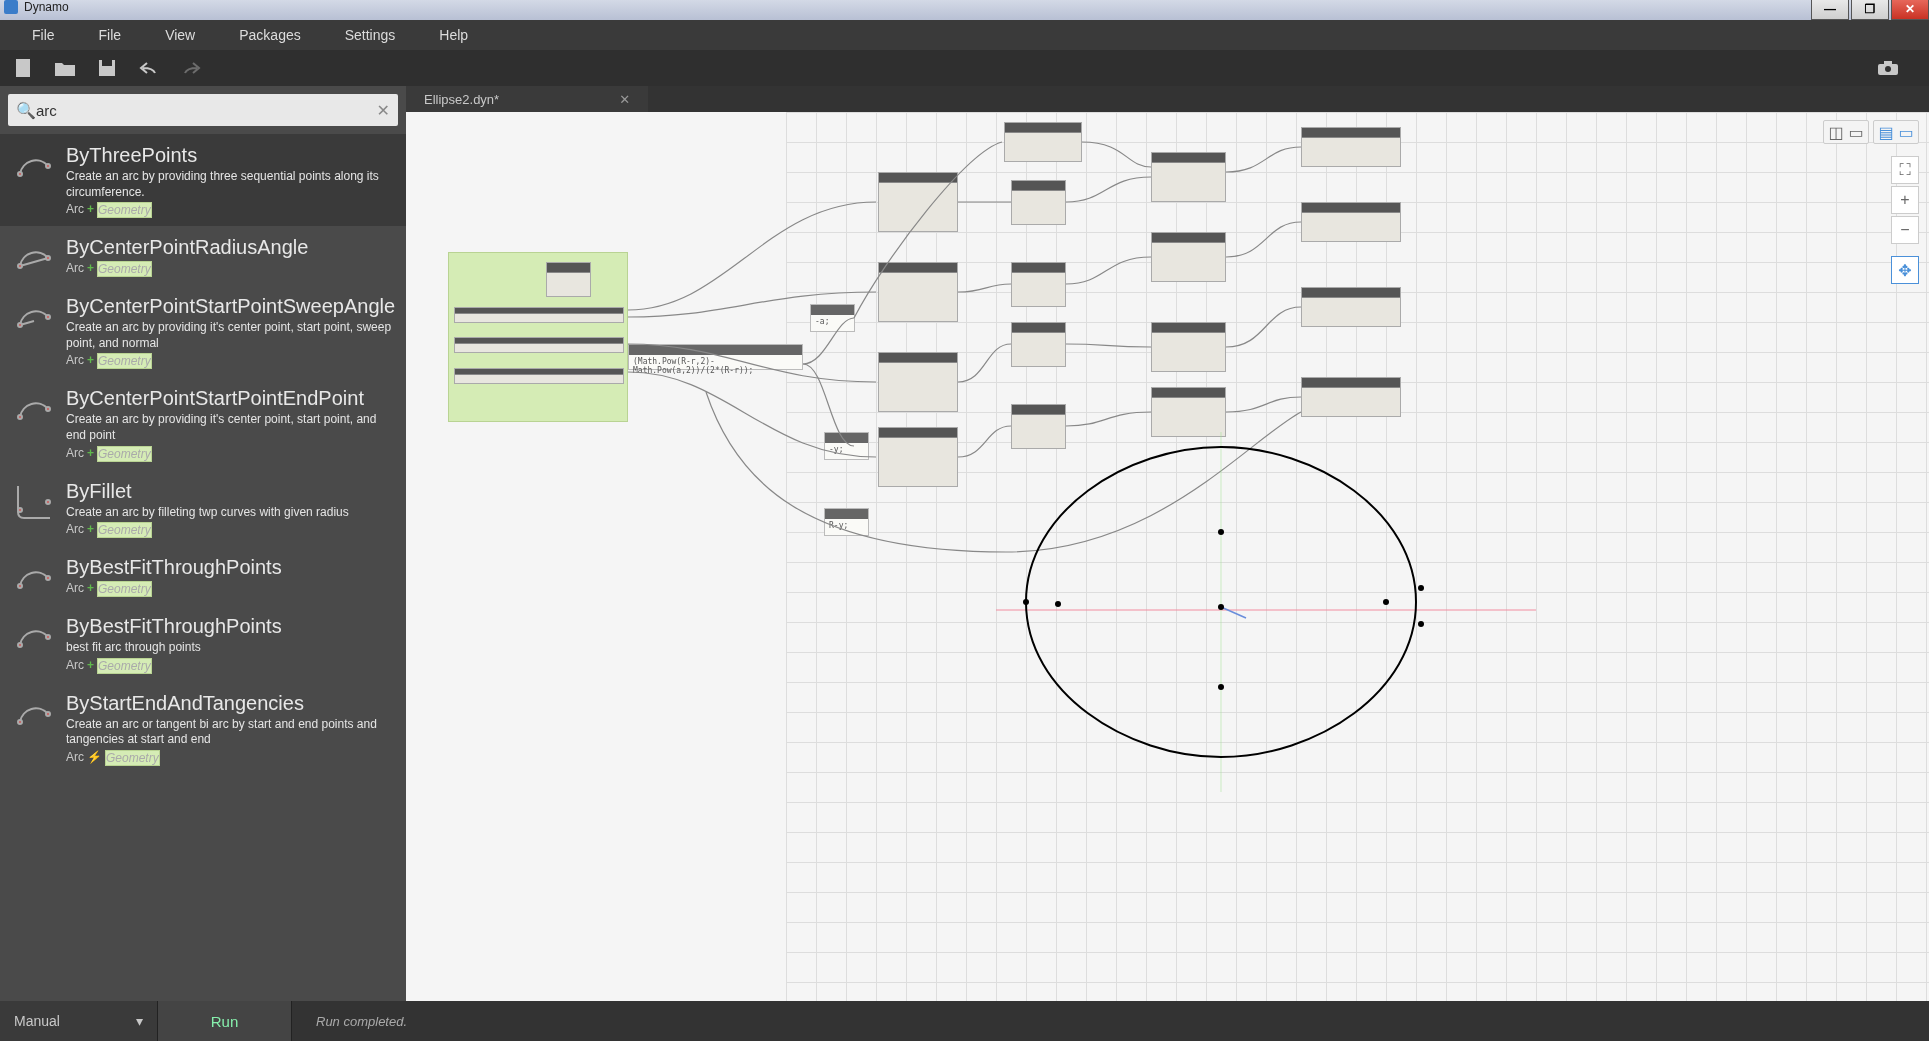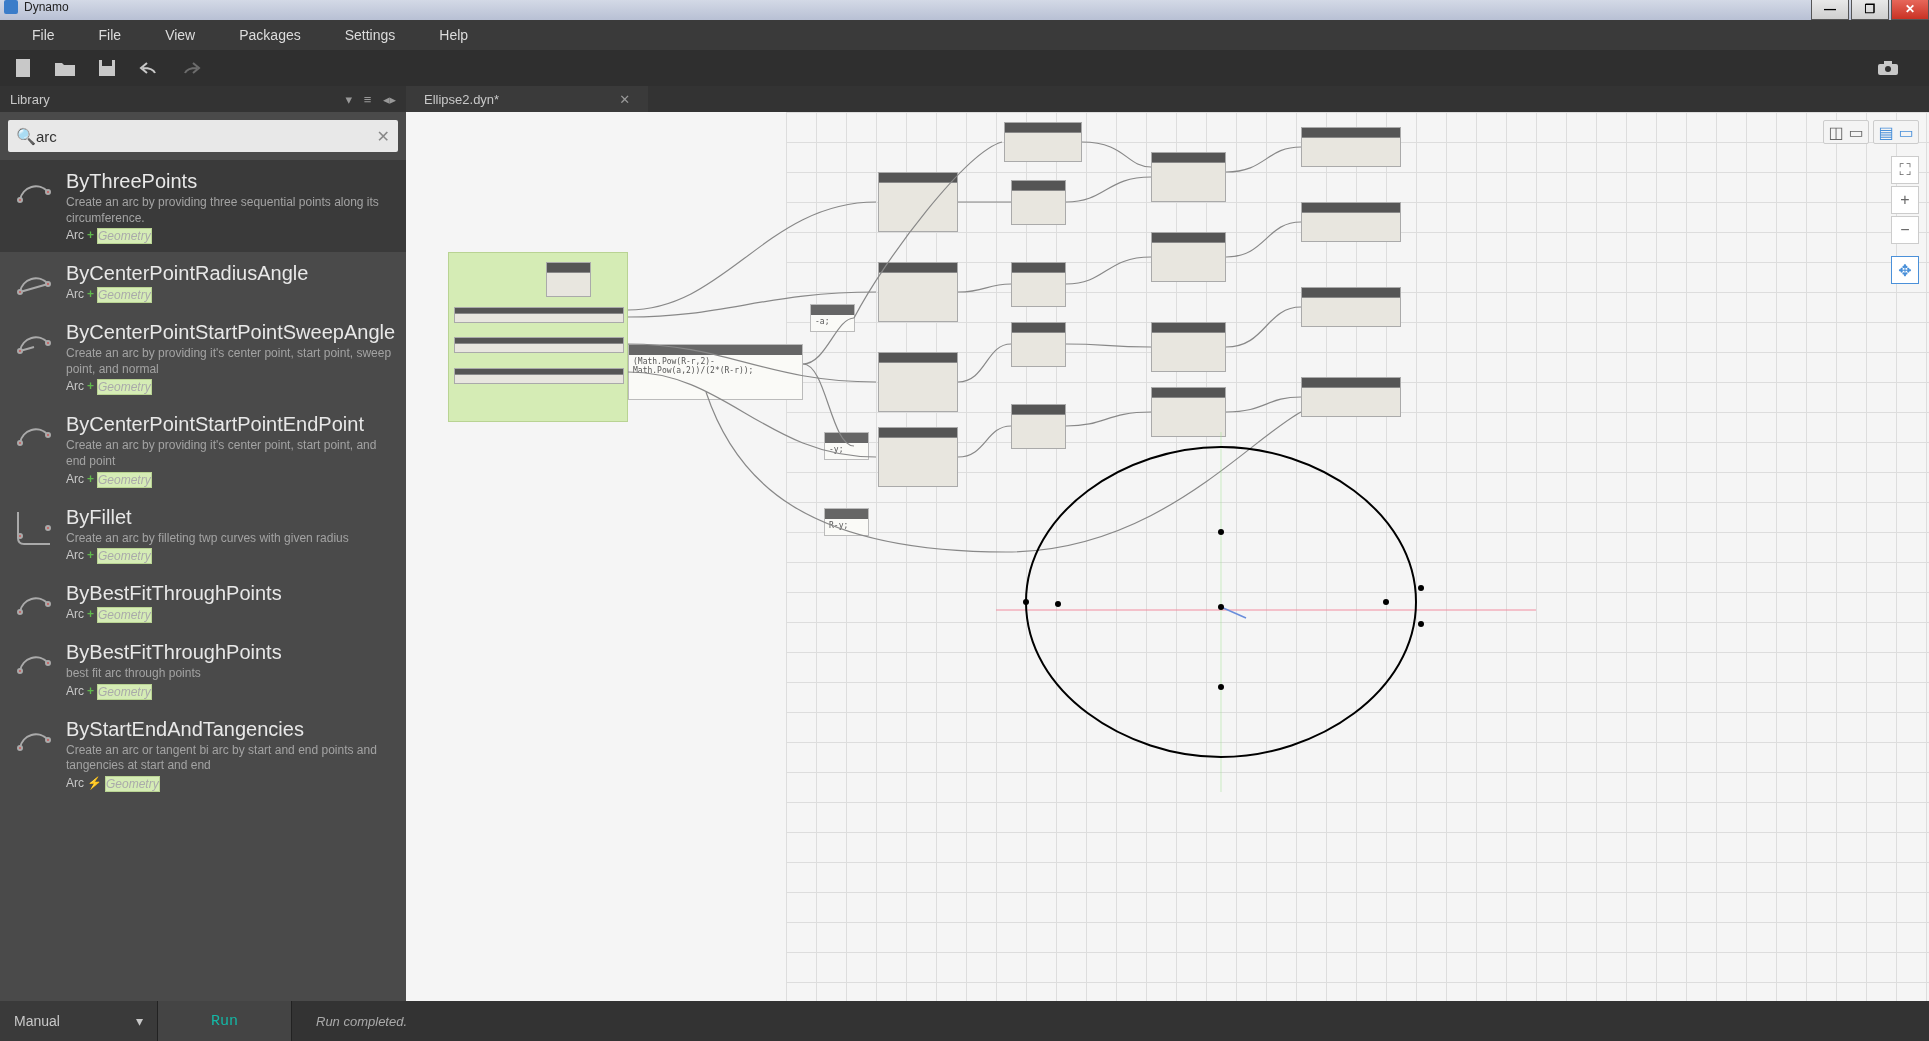--- a/index.html
+++ b/index.html
@@ -36,21 +36,21 @@
 .search-box .mag { position:absolute; left:8px; color:#777; }
 .search-box input { border:none; background:transparent; width:100%; font-size:15px; outline:none; color:#333; }
 .search-box .clear { position:absolute; right:8px; color:#888; font-size:16px; }
 
 .results { flex:1; overflow:hidden; }
 .result { padding:10px 12px 10px 66px; position:relative; cursor:pointer; }
 .result.selected { background:#3a3a3a; }
 .result .ricon { position:absolute; left:14px; top:12px; width:40px; height:40px; }
 .result .ricon svg { stroke:#aaa; fill:none; stroke-width:2; }
 .result .title { color:#e8e8e8; font-size:20px; margin-bottom:2px; }
-.result .desc { color:#a3a3a3; font-size:12px; line-height:1.3; margin-bottom:2px; }
+.result .desc { color:#e5e5e5; font-size:12px; line-height:1.3; margin-bottom:2px; }
 .result .path { font-size:12px; }
 .result .path .cat { color:#c8c8c8; }
 .result .path .plus { color:#5fb84c; font-weight:bold; margin:0 3px; }
 .result .path .bolt { color:#e88b2e; margin:0 3px; }
 .result .path .grp { color:#aaa; font-style:italic; }
 
 
 .canvas-area { position:absolute; left:406px; right:0; top:86px; bottom:40px; background:#fff; overflow:hidden; }
 .tabbar { height:26px; background:#333; display:flex; align-items:center; }
 .tab { color:#c8c8c8; font-size:13px; padding:0 18px; height:100%; display:flex; align-items:center; background:#3a3a3a; position:relative; }
@@ -83,21 +83,21 @@
 .vc-group { display:flex; background:#f4f4f4; border:1px solid #ccc; border-radius:2px; padding:2px; }
 .vc-btn { width:20px; height:18px; display:flex; align-items:center; justify-content:center; color:#666; }
 .vc-btn.blue { color:#4a90d9; }
 .vert-ctrls { position:absolute; right:10px; top:44px; }
 .vert-ctrls .vbtn { width:28px; height:28px; background:#fff; border:1px solid #ccc; margin-bottom:2px; display:flex; align-items:center; justify-content:center; color:#666; }
 .vert-ctrls .vbtn.blue { color:#4a90d9; border-color:#4a90d9; }
 
 
 .bottom-bar { position:absolute; bottom:0; left:0; right:0; height:40px; background:#333; display:flex; align-items:center; }
 .run-mode { width:158px; height:40px; background:#3a3a3a; display:flex; align-items:center; justify-content:space-between; padding:0 14px; color:#c8c8c8; font-size:14px; border-right:1px solid #222;}
-.run-btn { width:134px; height:40px; background:#444; color:#14b8a6; display:flex; align-items:center; justify-content:center; font-size:15px; border-right:1px solid #222;font-family:Liberation Mono, monospace;}
+.run-btn { width:134px; height:40px; background:#444; color:#86efac; display:flex; align-items:center; justify-content:center; font-size:15px; border-right:1px solid #222;}
 .status { padding:0 24px; color:#aaa; font-size:13px; font-style:italic; }
 </style>
 </head>
 <body>
 
 <div class="win-titlebar">
   <div class="icon"></div>
   <div class="title">Dynamo</div>
   <div class="winbtns">
     <div class="winbtn min">—</div>
@@ -145,28 +145,20 @@
   <div class="tbtn right">
       <svg width="22" height="16">
         <rect x="1" y="4" width="20" height="11" rx="2" fill="#c8c8c8"></rect>
         <circle cx="11" cy="9" r="3" fill="#2f2f2f"></circle>
         <rect x="7" y="1" width="8" height="4" fill="#c8c8c8"></rect>
       </svg>
     </div>
 </div>
 
 <div class="left-panel">
-  <div class="lib-header">
-    <span>Library</span>
-    <span class="icons">
-      <span>▾</span>
-      <span>≡</span>
-      <span>◂▸</span>
-    </span>
-  </div>
   <div class="search-row">
     <div class="search-box">
       <span class="mag">🔍</span>
       <input value="arc" style="">
       <span class="clear">✕</span>
     </div>
   </div>
   <div class="results">
 
   <div class="result selected">
@@ -268,21 +260,21 @@
     <div class="gnode" style="left:48px; top:195px; width:170px; height:16px;">
         <div class="hdr" style="height:6px;"></div>
       </div>
     <div class="gnode" style="left:48px; top:225px; width:170px; height:16px;">
         <div class="hdr" style="height:6px;"></div>
       </div>
     <div class="gnode" style="left:48px; top:256px; width:170px; height:16px;">
         <div class="hdr" style="height:6px;"></div>
       </div>
 
-    <div class="cb" style="left:222px; top:232px; width:175px; height:56px;">
+    <div class="cb" style="left:222px; top:232px; width:175px; height:26px;">
         <div class="hdr"></div>
         <div class="txt">(Math.Pow(R-r,2)-Math.Pow(a,2))/(2*(R-r));</div>
       </div>
     <div class="cb" style="left:404px; top:192px; width:45px; height:28px;">
         <div class="hdr"></div>
         <div class="txt">-a;</div>
       </div>
     <div class="cb" style="left:418px; top:320px; width:45px; height:28px;">
         <div class="hdr"></div>
         <div class="txt">-y;</div>

